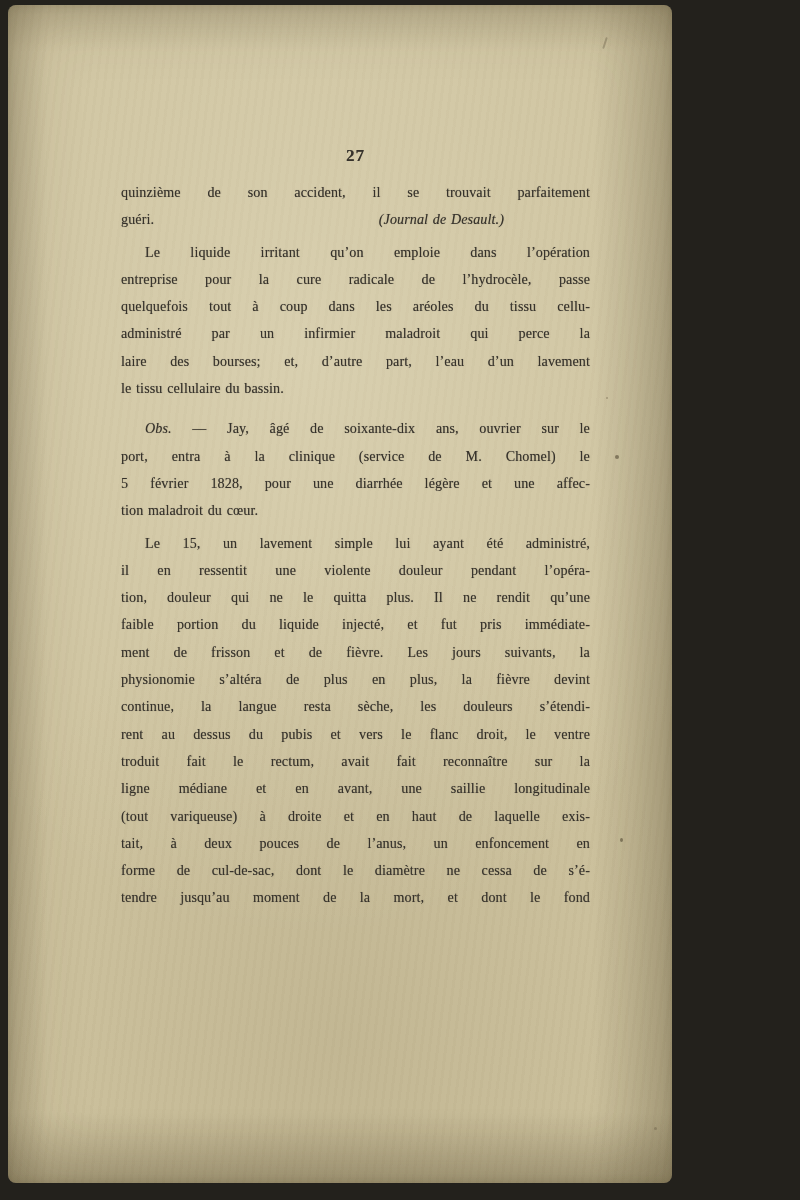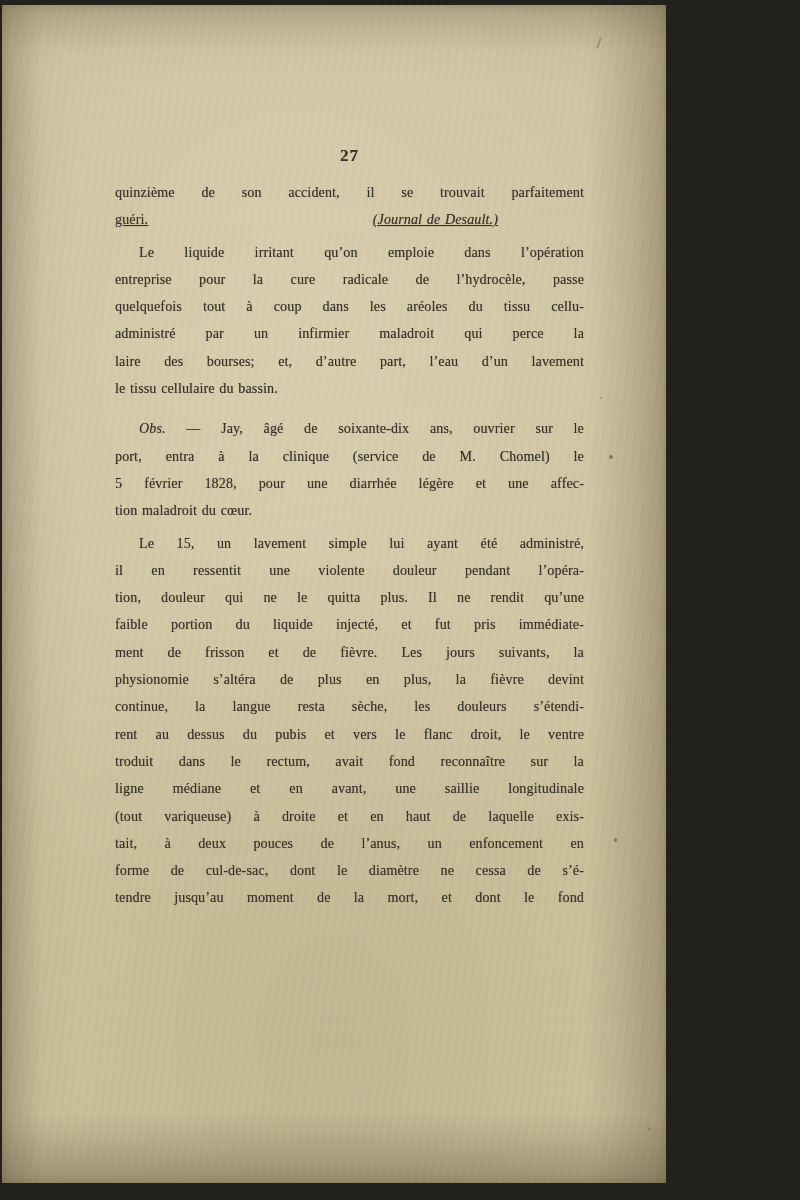--- a/index.html
+++ b/index.html
@@ -5,30 +5,31 @@
   * { margin: 0; padding: 0; box-sizing: border-box; }
   html, body { width: 800px; height: 1200px; }
   body {
     background: var(--backdrop, #23211c);
     font-family: "Liberation Serif", "DejaVu Serif", serif;
     overflow: hidden;
     position: relative;
   }
   .paper {
     position: absolute;
-    left: 2px; top: 5px;
+    left: 8px; top: 5px;
     width: 664px; height: 1178px;
     background:
       radial-gradient(130% 90% at 45% 30%, rgba(255,252,235,0.22) 0%, rgba(255,252,235,0) 55%),
       radial-gradient(90% 70% at 50% 88%, rgba(90,75,45,0.10) 0%, rgba(90,75,45,0) 60%),
       linear-gradient(to right, rgba(70,60,35,0.18) 0%, rgba(70,60,35,0) 6%, rgba(70,60,35,0) 88%, rgba(70,60,35,0.22) 100%),
       linear-gradient(to bottom, rgba(70,60,35,0.15) 0%, rgba(70,60,35,0) 4%, rgba(70,60,35,0) 94%, rgba(70,60,35,0.25) 100%),
       repeating-linear-gradient(97deg, rgba(120,100,60,0.035) 0 3px, rgba(0,0,0,0) 3px 8px),
       var(--paper, #cec39f);
     box-shadow: inset 0 0 70px rgba(80,65,35,0.28), inset 0 0 10px rgba(60,50,25,0.18);
+    border-radius: 8px;
   }
   .text-block {
     position: relative;
     margin-left: 113px;
     width: 469px;
     padding-top: 141px;
     color: var(--ink, #36322b);
   }
   .page-number {
     text-align: center;
@@ -41,21 +42,21 @@
   .line {
     font-size: 14px;
     line-height: 27.3px;
     letter-spacing: 0.15px;
     word-spacing: 1px;
     text-shadow: 0.2px 0.2px 0.7px rgba(54,50,43,0.5);
   }
   .j { text-align: justify; text-align-last: justify; }
   .indent { text-indent: 24px; }
   .it { font-style: italic; }
-  .cite-line { display: flex; text-decoration: underline; }
+  .cite-line { display: flex; }
   .cite { margin-left: auto; margin-right: 86px; font-style: italic; }
   .para + .para { margin-top: 5px; }
   .para + .para-obs { margin-top: 13px; }
   .speck {
     position: absolute;
     background: rgba(62,52,34,0.5);
     border-radius: 50%;
   }
   .s1 { left: 607px; top: 450px; width: 4px; height: 4px; }
   .s2 { left: 612px; top: 833px; width: 3px; height: 4px; }
@@ -102,21 +103,21 @@
 
     <div class="para">
       <div class="line j indent">Le 15, un lavement simple lui ayant été administré,</div>
       <div class="line j">il en ressentit une violente douleur pendant l’opéra-</div>
       <div class="line j">tion, douleur qui ne le quitta plus. Il ne rendit qu’une</div>
       <div class="line j">faible portion du liquide injecté, et fut pris immédiate-</div>
       <div class="line j">ment de frisson et de fièvre. Les jours suivants, la</div>
       <div class="line j">physionomie s’altéra de plus en plus, la fièvre devint</div>
       <div class="line j">continue, la langue resta sèche, les douleurs s’étendi-</div>
       <div class="line j">rent au dessus du pubis et vers le flanc droit, le ventre</div>
-      <div class="line j">troduit dans le rectum, avait fond reconnaître sur la</div>
+      <div class="line j">troduit fait le rectum, avait fait reconnaître sur la</div>
       <div class="line j">ligne médiane et en avant, une saillie longitudinale</div>
       <div class="line j">(tout variqueuse) à droite et en haut de laquelle exis-</div>
       <div class="line j">tait, à deux pouces de l’anus, un enfoncement en</div>
       <div class="line j">forme de cul-de-sac, dont le diamètre ne cessa de s’é-</div>
       <div class="line j">tendre jusqu’au moment de la mort, et dont le fond</div>
     </div>
   </div>
 </div>
 
 </body></html>

